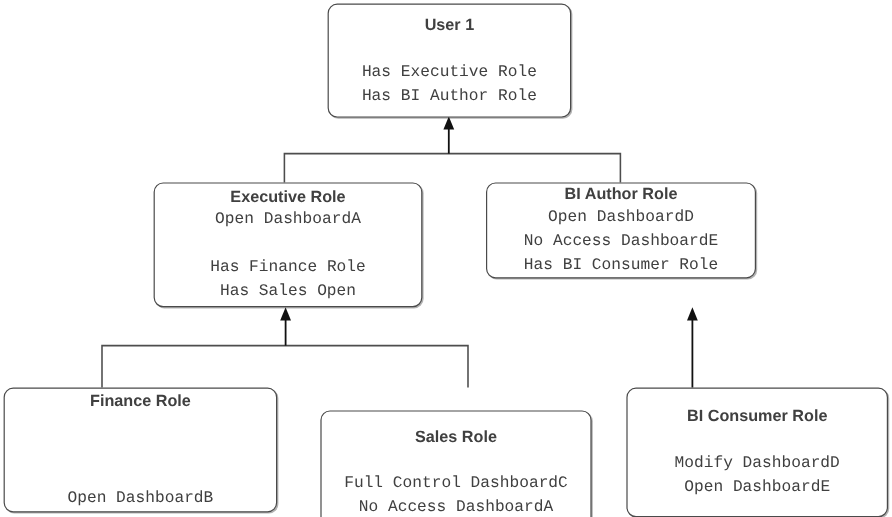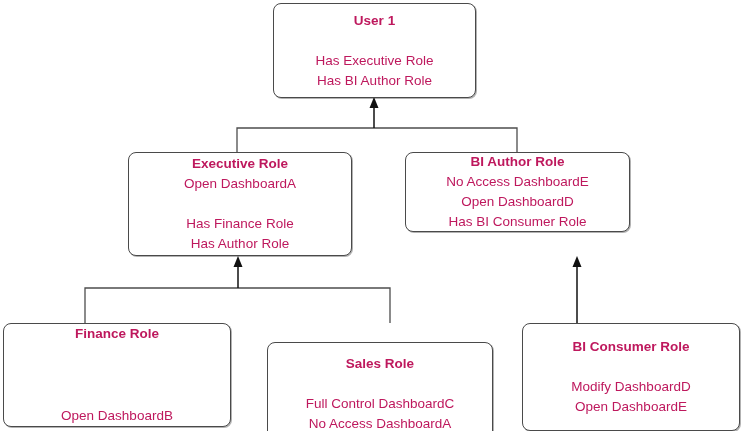--- a/index.html
+++ b/index.html
@@ -6,21 +6,21 @@
     margin: 0;
     padding: 0;
     background: #ffffff;
   }
   #stage {
     position: relative;
     width: 743px;
     height: 431px;
     background: #ffffff;
     font-family: "Liberation Sans", "DejaVu Sans", sans-serif;
-    color: #be185d;
+    color: #404040;
     overflow: hidden;
   }
   #connectors {
     position: absolute;
     left: 0;
     top: 0;
     width: 743px;
     height: 431px;
     pointer-events: none;
   }
@@ -41,20 +41,21 @@
   .box .title {
     font-weight: bold;
     line-height: 20px;
     height: 20px;
     white-space: nowrap;
   }
   .box .bline {
     line-height: 20px;
     height: 20px;
     white-space: nowrap;
+    font-family: Liberation Mono, monospace;
   }
   
   #box-user1       { left: 273px; top: 3px;   width: 203px; height: 95px; }
   #box-executive   { left: 128px; top: 152px; width: 224px; height: 104px; }
   #box-bi-author   { left: 405px; top: 152px; width: 225px; height: 80px; }
   #box-finance     { left: 3px;   top: 323px; width: 228px; height: 104px; justify-content: space-between; }
   #box-sales       { left: 267px; top: 342px; width: 226px; height: 104px; text-align: center; }
   #box-bi-consumer { left: 522px; top: 323px; width: 218px; height: 108px; }
 </style>
 </head>
@@ -81,27 +82,27 @@
     <div class="bline"></div>
     <div class="bline">Has Executive Role</div>
     <div class="bline">Has BI Author Role</div>
   </div>
 
   <div class="box" id="box-executive">
     <div class="title">Executive Role</div>
     <div class="bline">Open DashboardA</div>
     <div class="bline"></div>
     <div class="bline">Has Finance Role</div>
-    <div class="bline">Has Author Role</div>
+    <div class="bline">Has Sales Open</div>
   </div>
 
   <div class="box" id="box-bi-author">
     <div class="title">BI Author Role</div>
+    <div class="bline">Open DashboardD</div>
     <div class="bline">No Access DashboardE</div>
-    <div class="bline">Open DashboardD</div>
     <div class="bline"></div>
     <div class="bline">Has BI Consumer Role</div>
   </div>
 
   <div class="box" id="box-finance">
     <div class="title">Finance Role</div>
     <div class="bline"></div>
     <div class="bline">Open DashboardB</div>
   </div>
 

